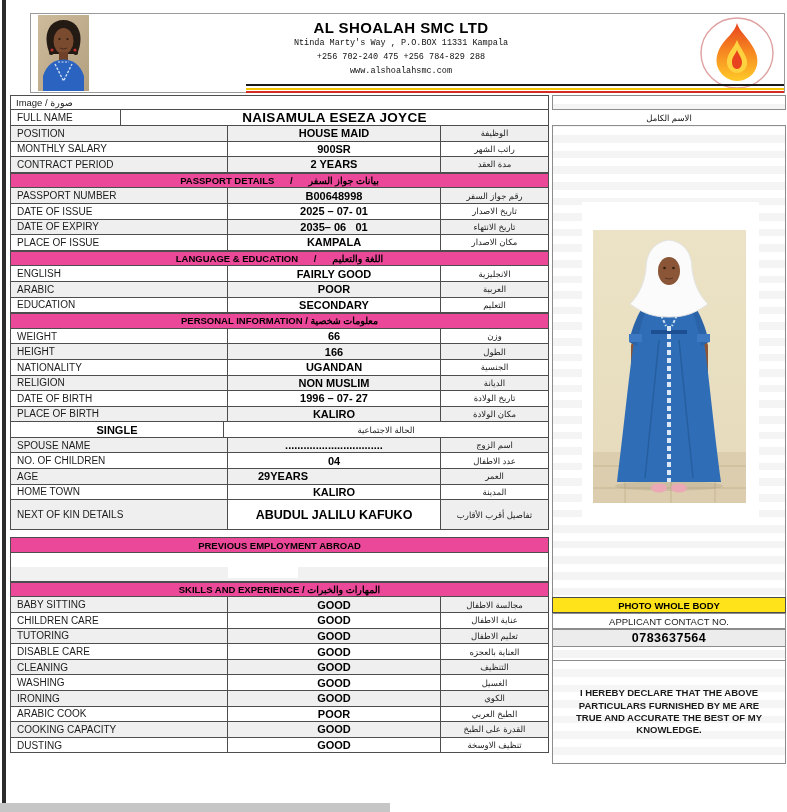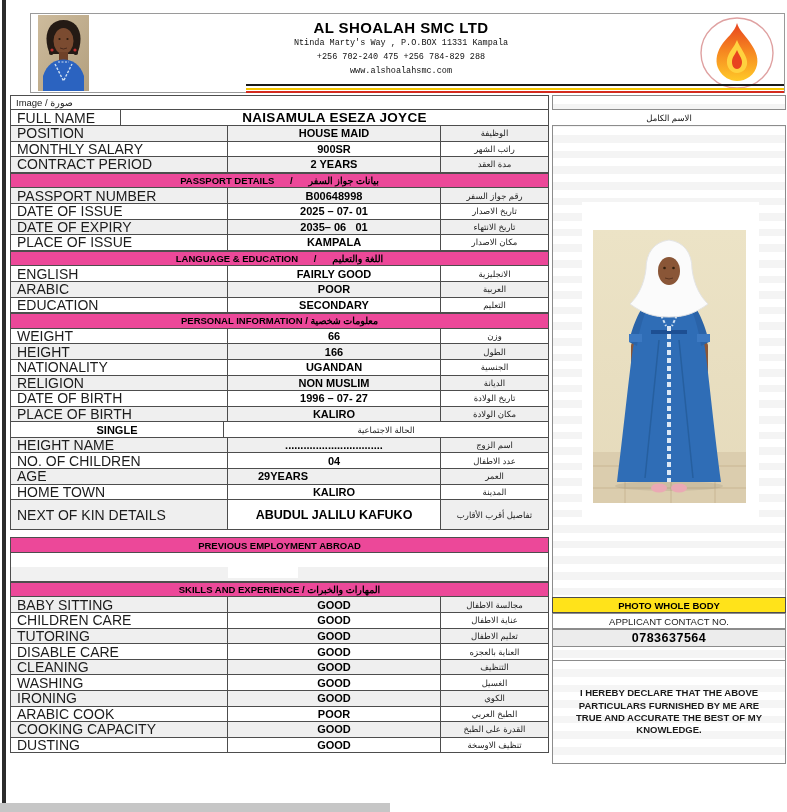--- a/index.html
+++ b/index.html
@@ -31,21 +31,21 @@
   .row.first{border-top:1px solid var(--bd);}
   .row.shade{background:#efefef;}
   .row.image{height:15px;}
   .row.name{height:16px;}
   .row.field{height:15.6px;}
   .row.section{height:15.6px;background:#ec4899;border-top:1px solid var(--bd);}
   .row.kin{height:30px;}
   .row.spacer{height:7px;border:none;background:#fff;}
   .row.empty{height:29px;position:relative;}
   .c-label{width:217px;box-sizing:border-box;border-right:1px solid var(--bd);
-           font-size:14px;color:#1c1c1c;display:flex;align-items:center;padding-left:6px;}
+           font-size:10px;color:#1c1c1c;display:flex;align-items:center;padding-left:6px;}
   .c-label-sm{width:110px;}
   .c-name{flex:1;display:flex;align-items:center;justify-content:center;
           font-weight:bold;font-size:13.5px;letter-spacing:.3px;color:#000;white-space:pre;}
   .c-val{width:213px;box-sizing:border-box;border-right:1px solid var(--bd);
          display:flex;align-items:center;justify-content:center;
          font-weight:bold;font-size:11px;color:#000;white-space:pre;}
   .c-val.val-left{justify-content:flex-start;padding-left:30px;}
   .row.kin .c-val{background:#fff;font-size:12.5px;}
   .c-ar{flex:1;display:flex;align-items:center;justify-content:center;
         font-size:8.5px;direction:rtl;color:#1c1c1c;}
@@ -231,21 +231,21 @@
       <div class="row field shade">
         <div class="c-label">PLACE OF BIRTH</div>
         <div class="c-val">KALIRO</div>
         <div class="c-ar">مكان الولادة</div>
       </div>
       <div class="row field">
         <div class="c-val">SINGLE</div>
         <div class="c-ar">الحالة الاجتماعية</div>
       </div>
       <div class="row field shade">
-        <div class="c-label">HEIGHT NAME</div>
+        <div class="c-label">SPOUSE NAME</div>
         <div class="c-val">................................</div>
         <div class="c-ar">اسم الزوج</div>
       </div>
       <div class="row field">
         <div class="c-label">NO. OF CHILDREN</div>
         <div class="c-val">04</div>
         <div class="c-ar">عدد الاطفال</div>
       </div>
       <div class="row field shade">
         <div class="c-label">AGE</div>

